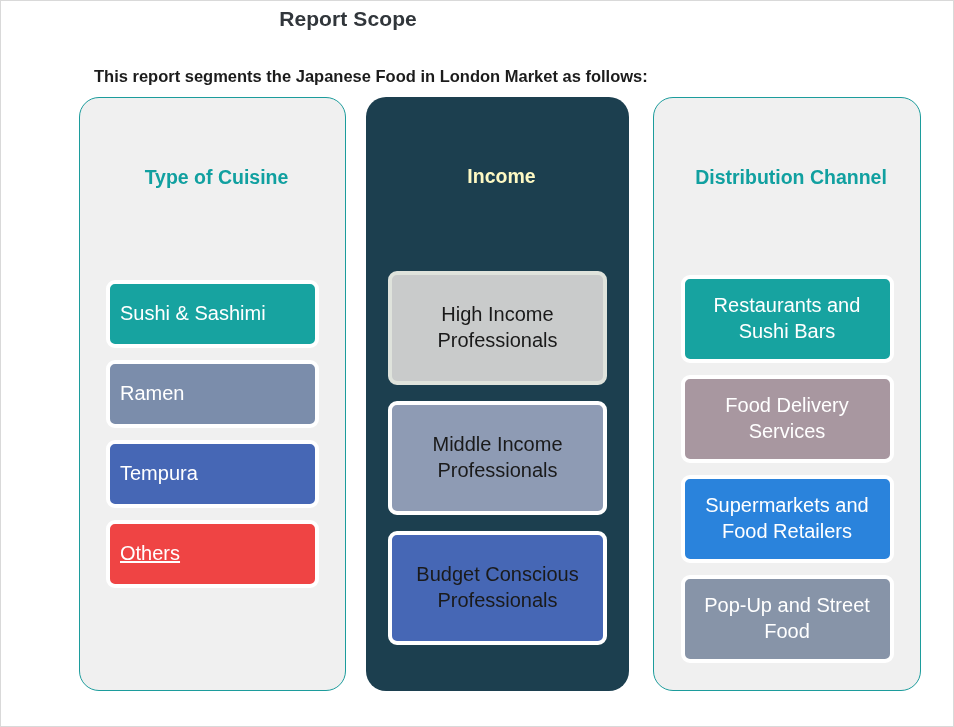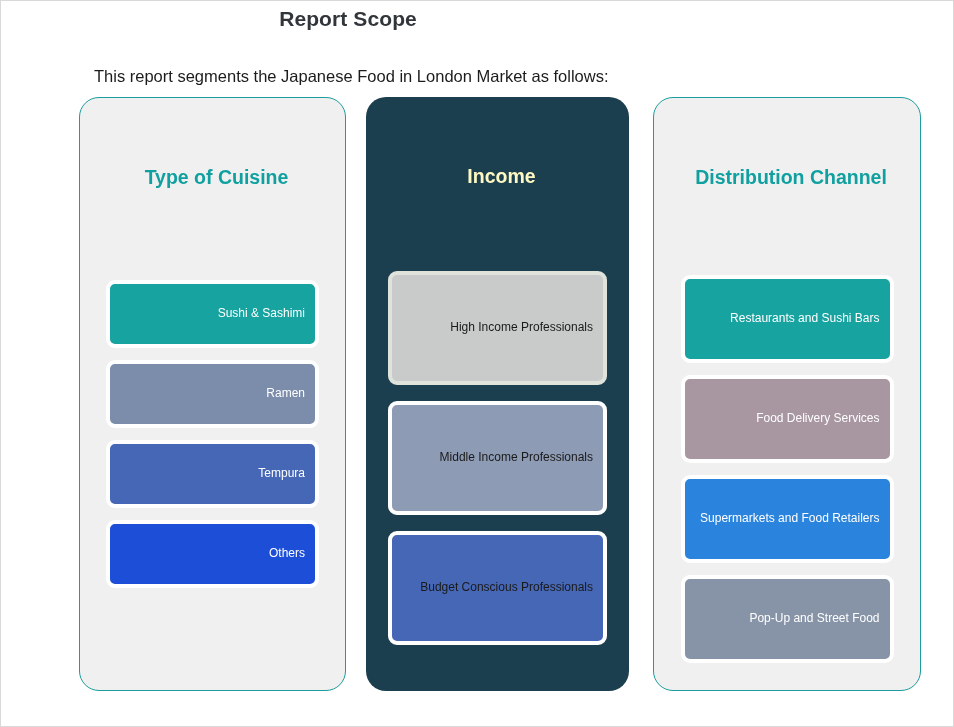--- a/index.html
+++ b/index.html
@@ -31,21 +31,21 @@
     font-weight: bold;
     color: #31363b;
     letter-spacing: 0.1px;
   }
   #page-subtitle {
     position: absolute;
     left: 93px;
     top: 66px;
     font-size: 16.5px;
     color: #1c1c1c;
-    font-weight: normal;
+    font-weight: bold;
     white-space: nowrap;
   }
 
   
   .panel {
     position: absolute;
     top: 96px;
     height: 594px;
     box-sizing: border-box;
     border-radius: 20px;
@@ -82,24 +82,24 @@
     right: 0;
   }
   #stack-cuisine { top: 182px; }
   #stack-income  { top: 174px; }
   #stack-channel { top: 177px; }
 
   .card {
     box-sizing: border-box;
     display: flex;
     align-items: center;
-    justify-content: flex-end;
+    justify-content: flex-start;
     text-align: center;
     border-radius: 9px;
-    font-size: 12px;
+    font-size: 20px;
     line-height: 1.28;
     padding: 4px 10px;
   }
   .card-label { display: block; }
 
   
   #stack-cuisine .card {
     width: 213px;
     height: 68px;
     margin: 0 auto 12px auto;
@@ -140,21 +140,21 @@
     <div class="card-stack" id="stack-cuisine">
       <div class="card" style="background-color: rgb(23, 163, 160);">
         <span class="card-label">Sushi &amp; Sashimi</span>
       </div>
       <div class="card" style="background-color: rgb(123, 141, 171);">
         <span class="card-label">Ramen</span>
       </div>
       <div class="card" style="background-color: rgb(70, 103, 181);">
         <span class="card-label">Tempura</span>
       </div>
-      <div class="card" style="background-color: #1d4ed8;">
+      <div class="card" style="background-color: #ef4444; text-decoration: underline;">
         <span class="card-label">Others</span>
       </div>
     </div>
   </div>
 
   <div class="panel dark" id="panel-income">
     <div class="panel-heading">Income</div>
     <div class="card-stack" id="stack-income">
       <div class="card" style="background-color: rgb(201, 203, 203);">
         <span class="card-label">High Income Professionals</span>

